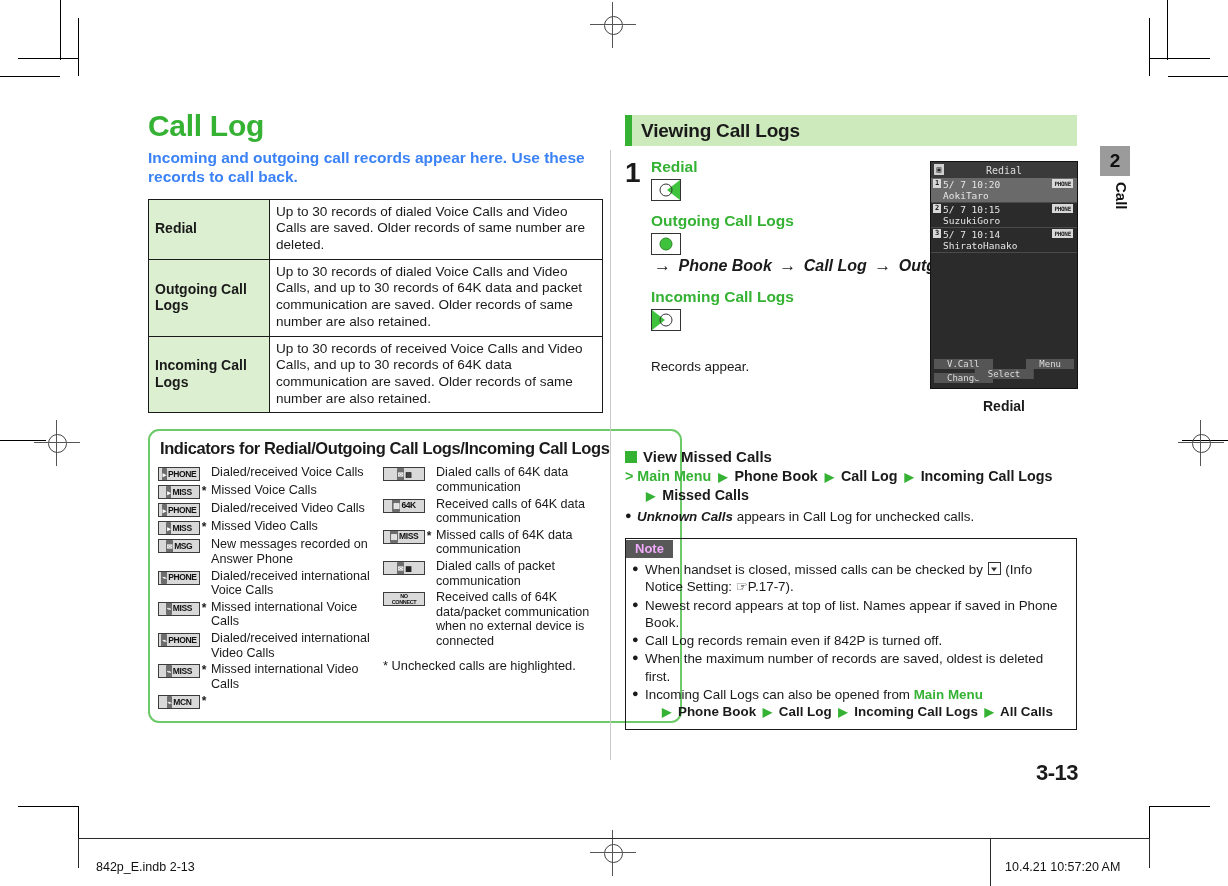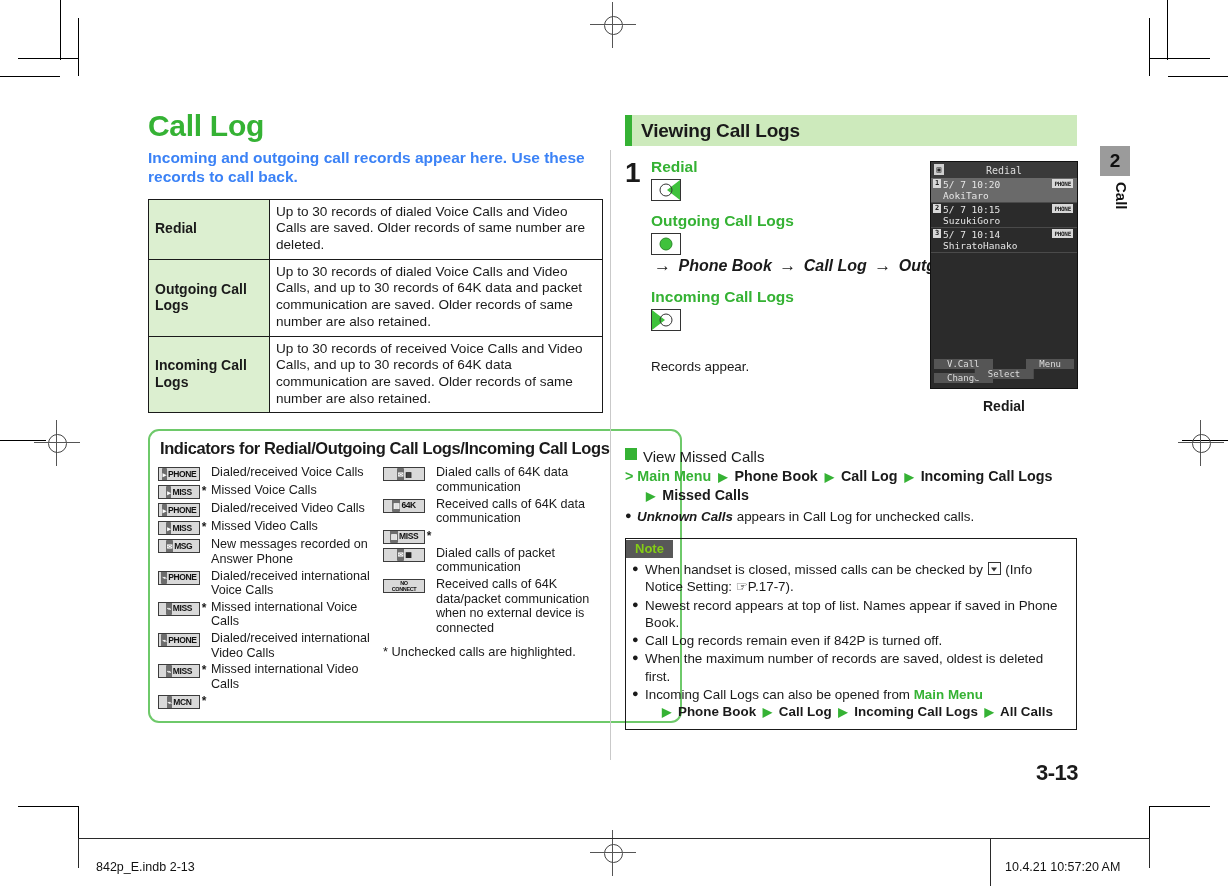--- a/index.html
+++ b/index.html
@@ -164,38 +164,38 @@
   .sk-change{left:3px;bottom:5px;}
   .sk-select{left:50%;transform:translateX(-50%);bottom:9px;}
   .sk-menu{right:3px;bottom:19px;}
   .shotcap{
     position:absolute;left:930px;top:398px;width:148px;text-align:center;
     font-size:14px;font-weight:bold;
   }
 
   
   .vmc{position:absolute;left:625px;top:448px;width:452px;}
-  .vmc-head{display:flex;align-items:flex-start;font-size:15px;font-weight:normal;}
+  .vmc-head{display:flex;align-items:center;font-size:15px;font-weight:bold;}
   .vmc-head .sq{width:12px;height:12px;background:#35b234;margin-right:6px;}
   .pathline{font-size:14.3px;font-weight:bold;line-height:1.33;margin-top:2px;}
   .pathline .gt{color:#35b234;font-weight:bold;}
   .pathline .mm{color:#35b234;}
   .tri{color:#35b234;font-size:12px;padding:0 3px;}
   .indent{padding-left:18px;}
   .bullet-line{font-size:13.4px;line-height:1.3;margin-top:3px;display:flex;}
   .bullet-line .bd{flex:0 0 auto;width:12px;font-size:11px;line-height:1.45;}
   .bi{font-weight:bold;font-style:italic;}
 
   
   .notebox{
     position:absolute;left:625px;top:538px;width:452px;
     border:1.2px solid #1a1a1a;box-sizing:border-box;padding:0 0 8px 0;
   }
   .notetag{
-    display:inline-block;background:#585858;color:#84cc16;font-size:13px;font-weight:bold;
+    display:inline-block;background:#585858;color:#f0abfc;font-size:13px;font-weight:bold;
     padding:1px 9px 2px 9px;margin:0 0 2px 0;
   }
   .noteitem{display:flex;font-size:13.4px;line-height:1.29;padding:0 8px 0 6px;margin-top:1px;}
   .noteitem .bd{flex:0 0 auto;width:13px;font-size:11px;line-height:1.45;}
   .keybox{
     display:inline-block;width:11px;height:11px;border:1px solid #333;
     position:relative;vertical-align:-1px;margin:0 1px;
   }
   .keybox:after{
     content:"";position:absolute;left:50%;top:50%;transform:translate(-50%,-40%);
@@ -394,20 +394,21 @@
               </div>
             <div class="nostar"></div>
             <div class="indtext">Received calls of 64K data communication</div>
           </div>
           <div class="indrow">
             <div class="glyph">
                 <span class="lead">▤</span>
                 <span>MISS</span>
               </div>
             <div class="star">*</div>
+            <div class="indtext">Missed calls of 64K data communication</div>
           </div>
           <div class="indrow">
             <div class="glyph">
                 <span class="lead">✉</span>
                 <span style="font-size:7px">▦</span>
               </div>
             <div class="nostar"></div>
             <div class="indtext">Dialed calls of packet communication</div>
           </div>
           <div class="indrow">

